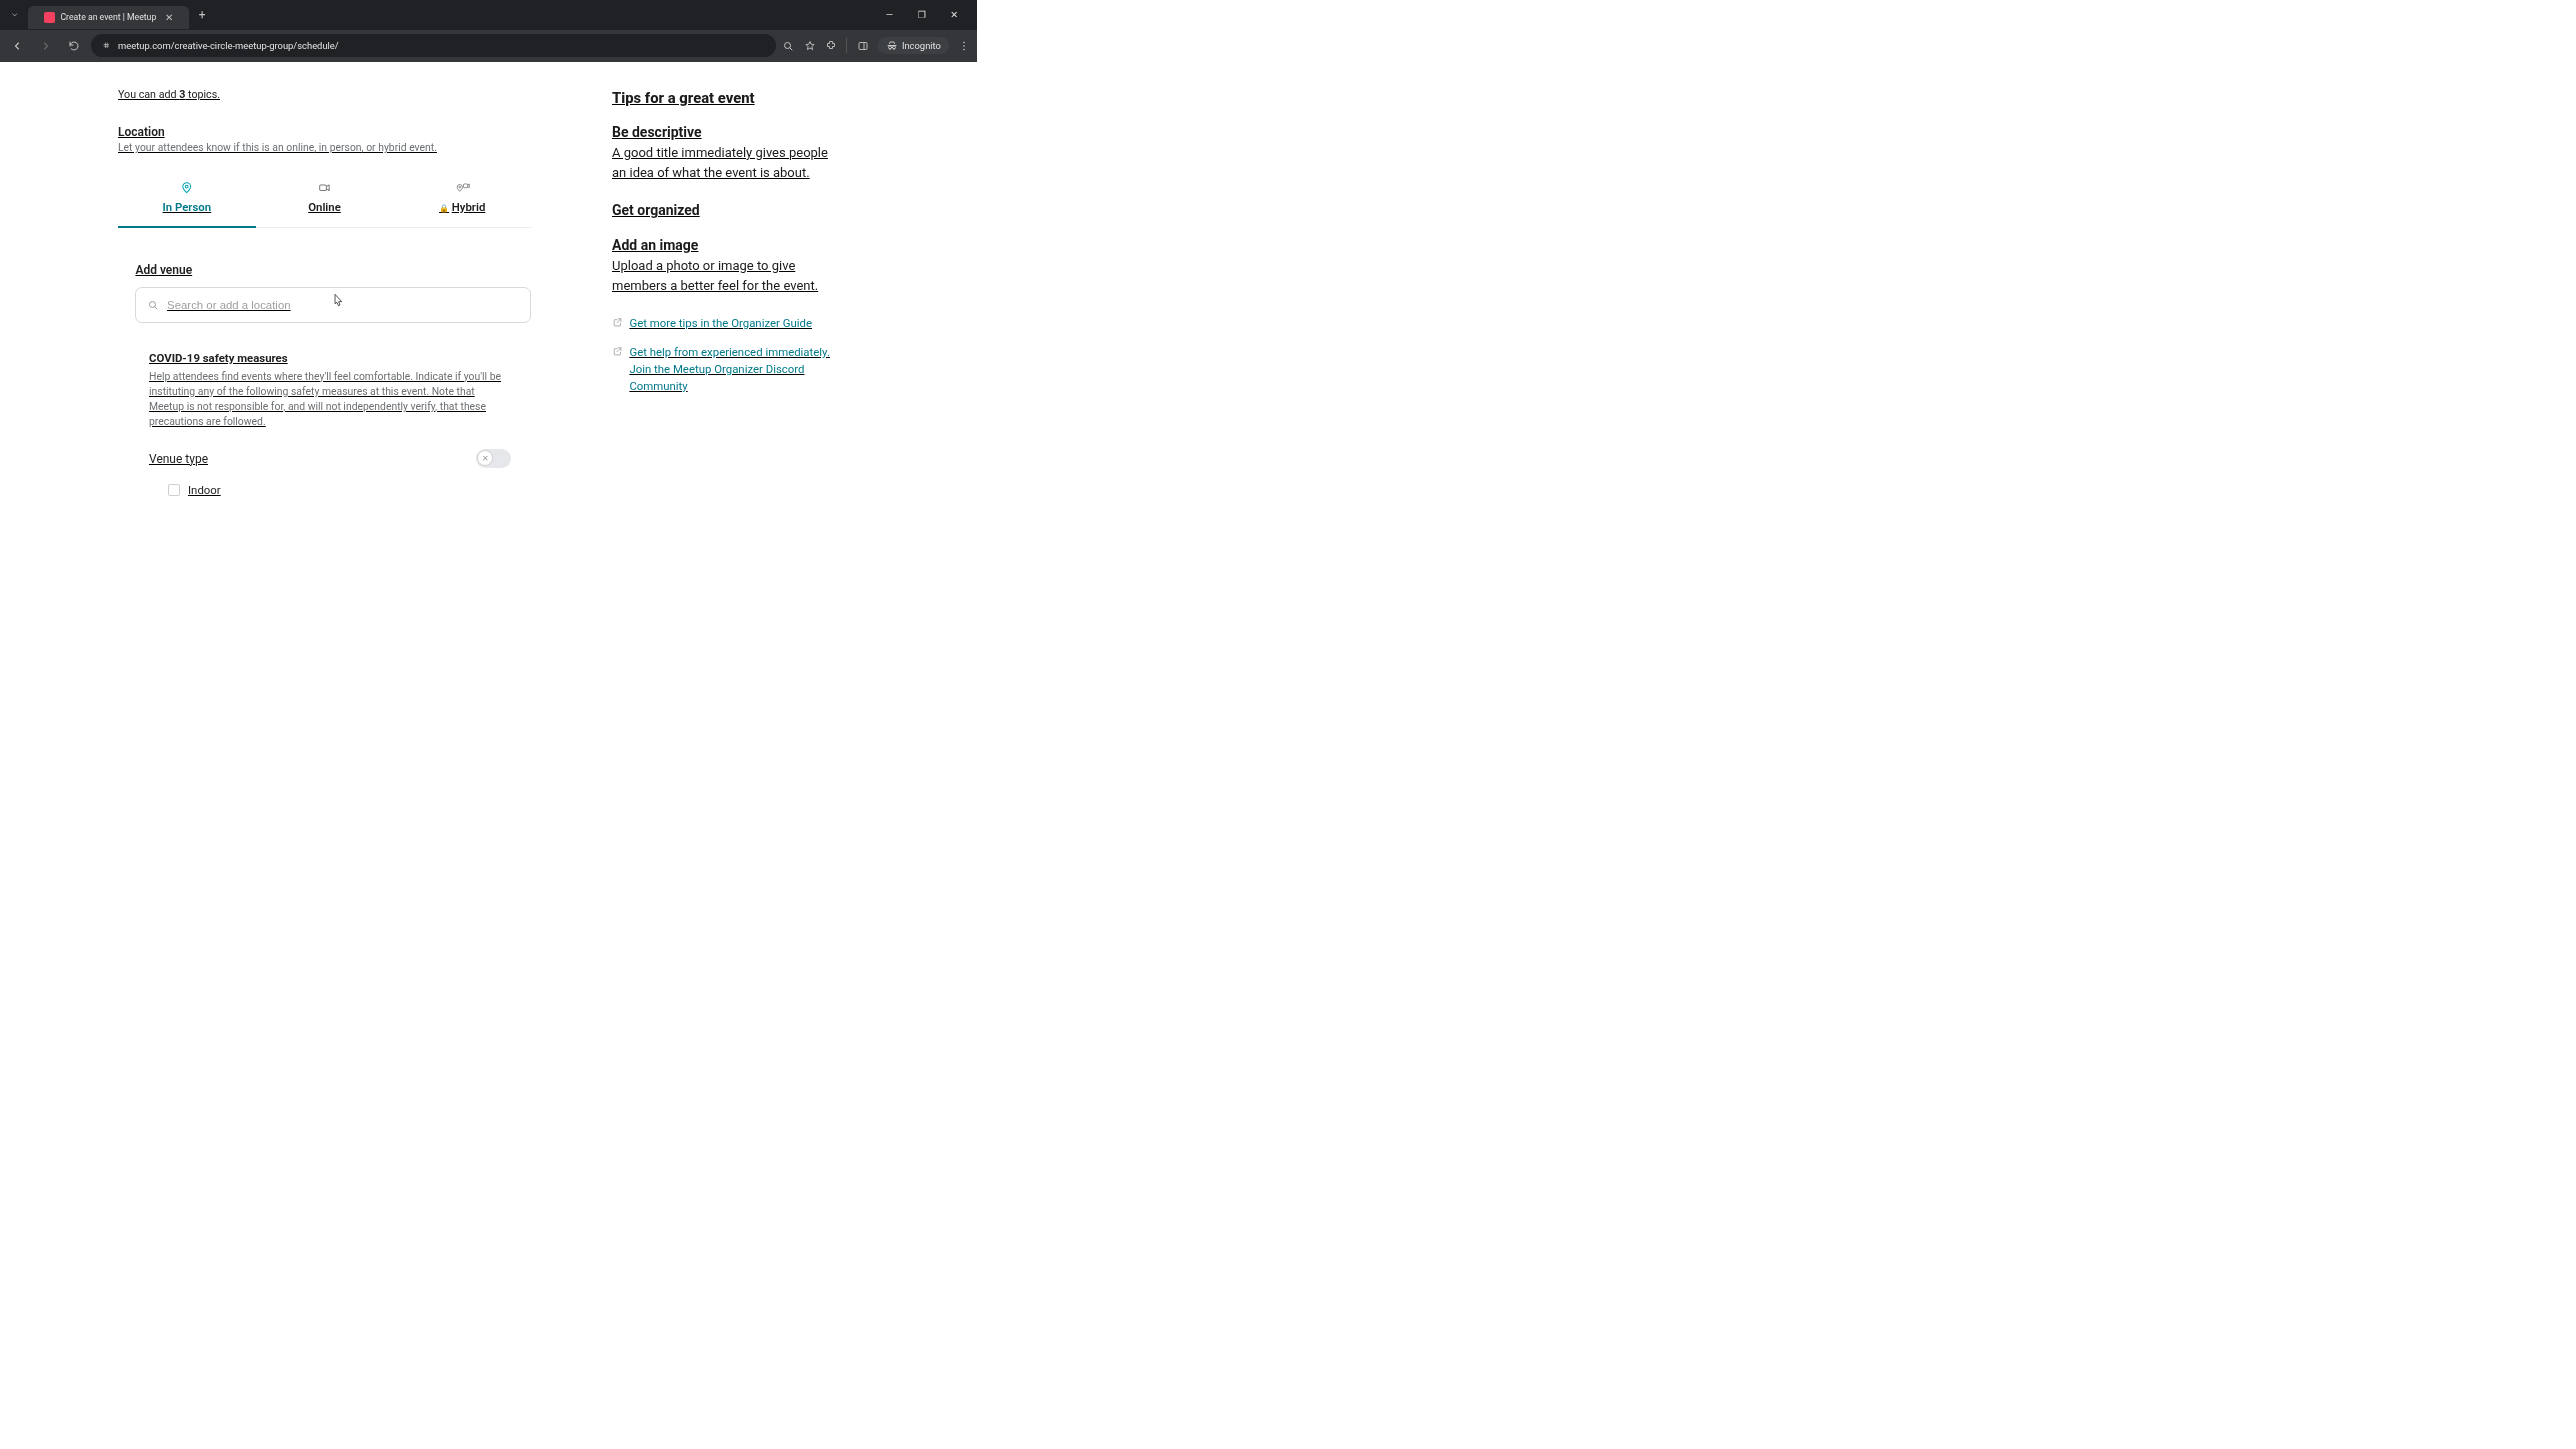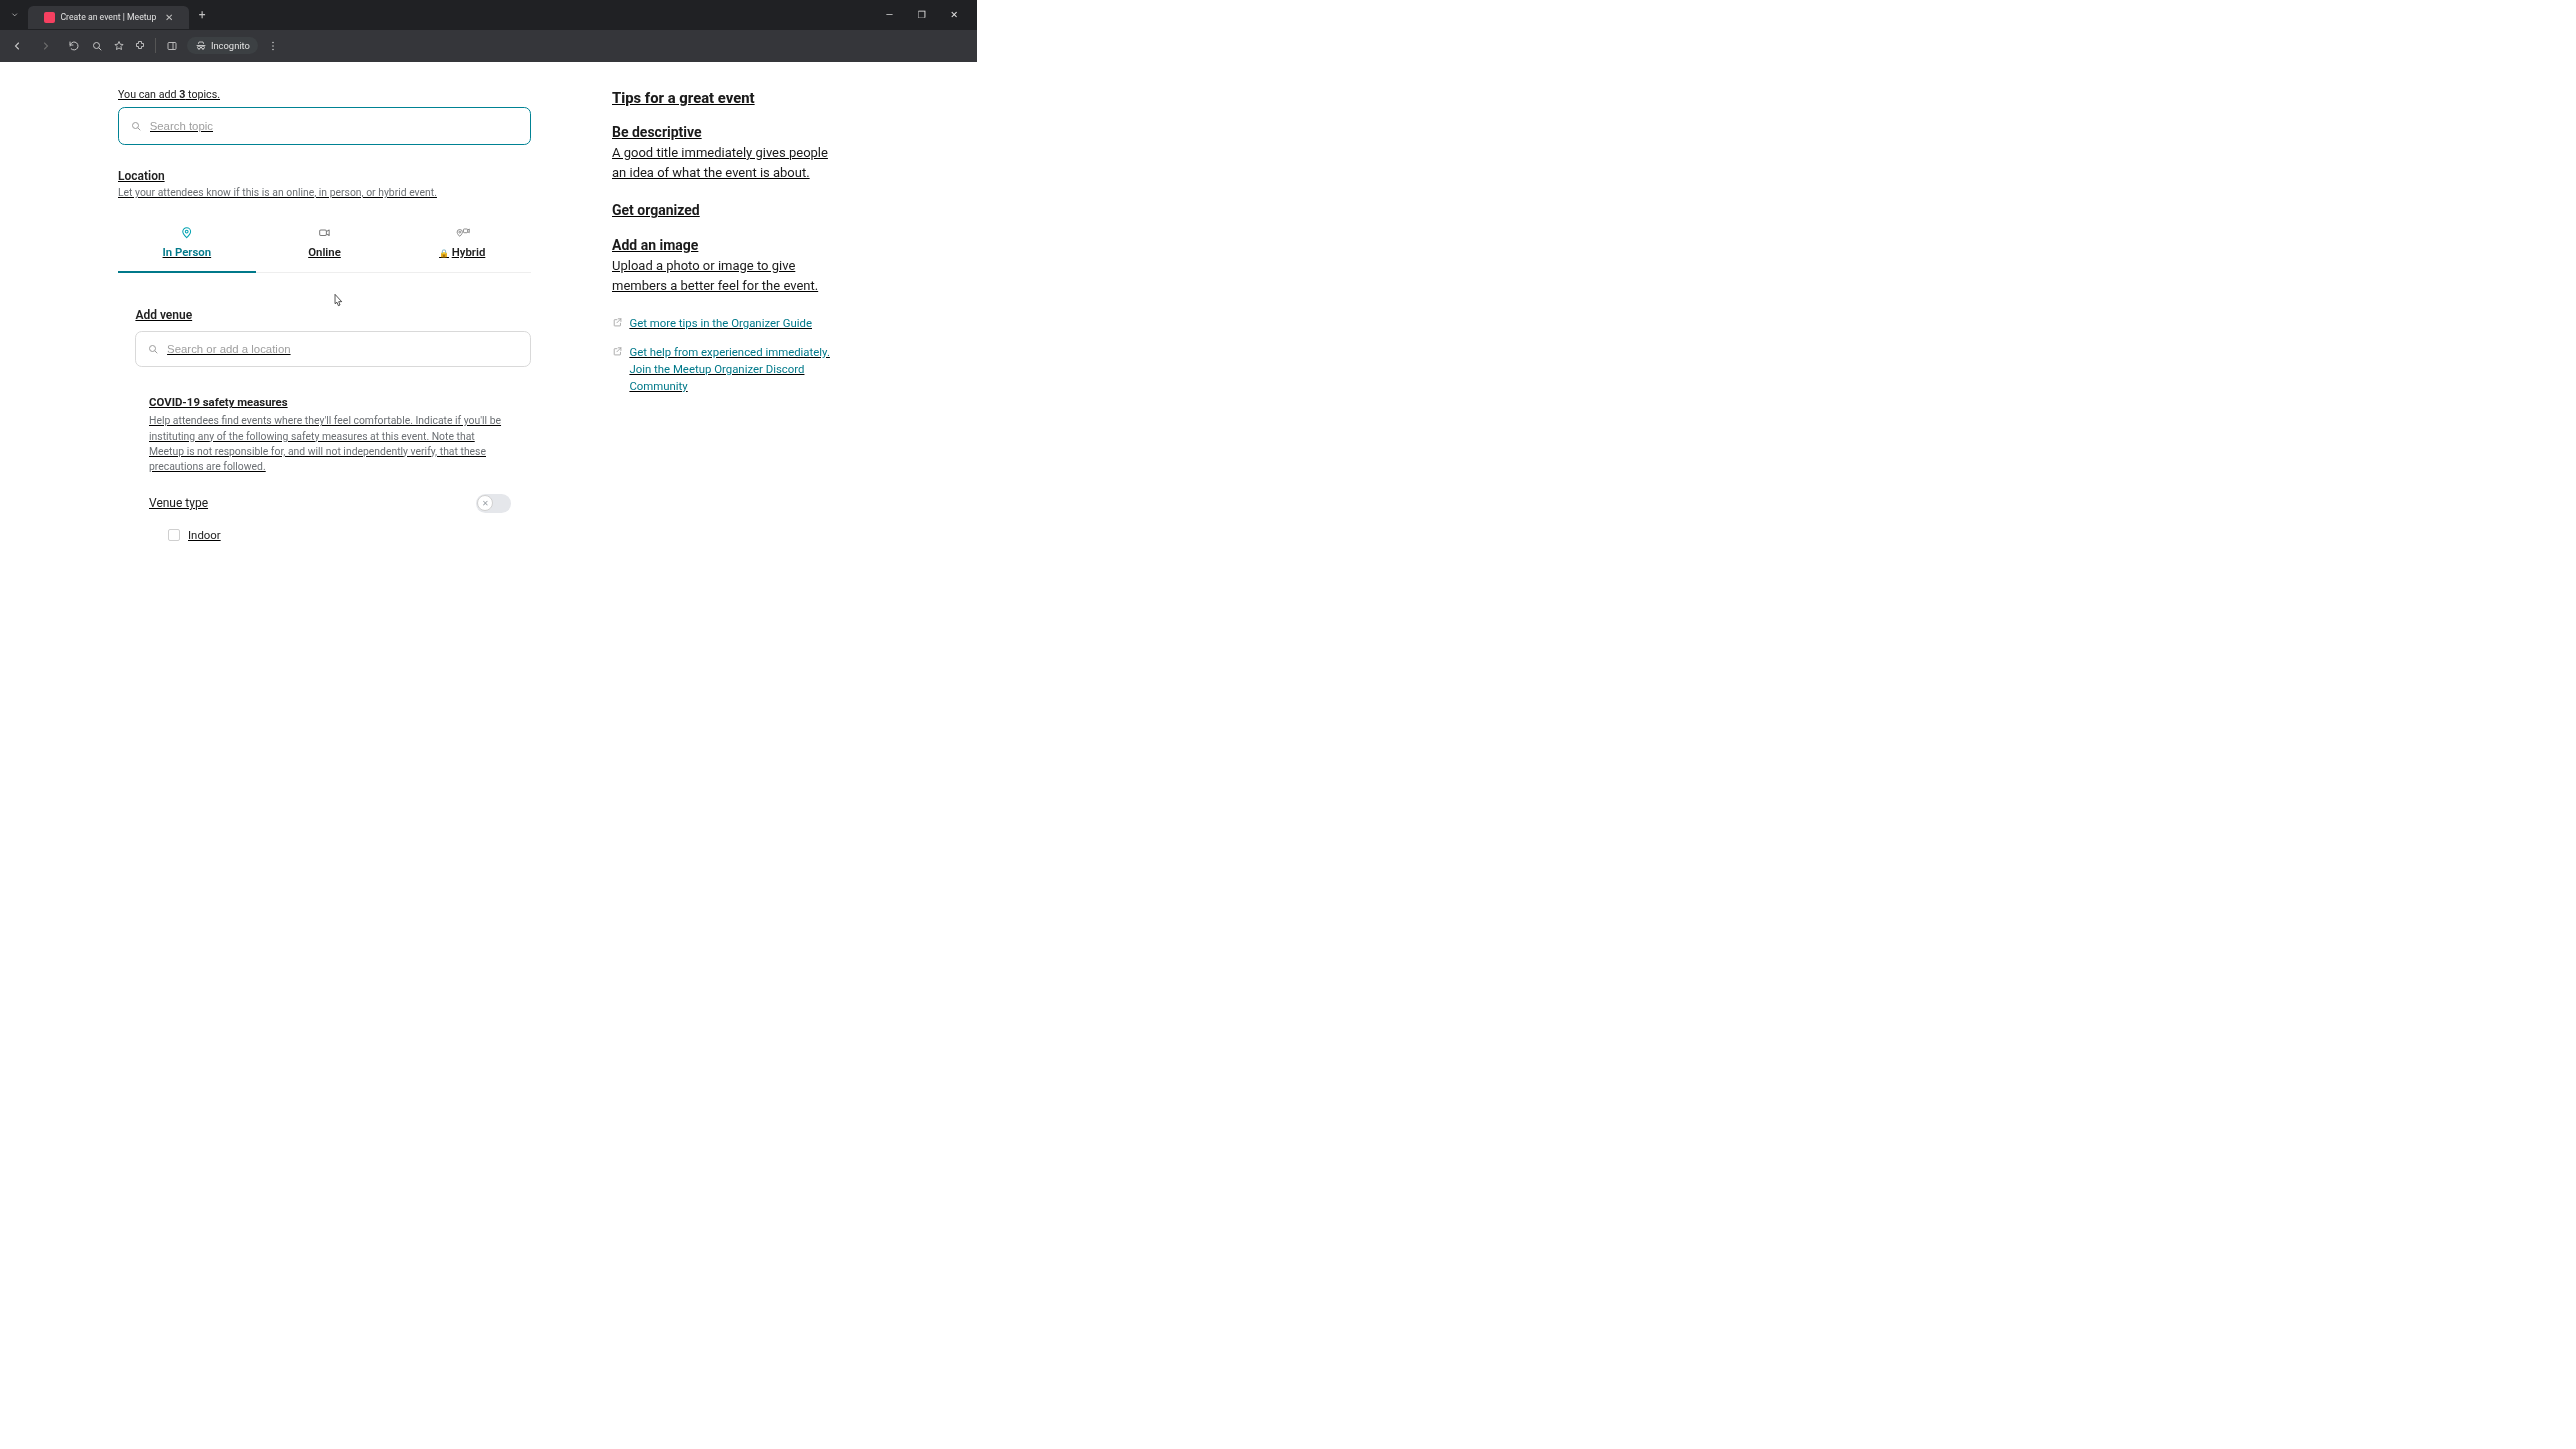--- a/index.html
+++ b/index.html
@@ -120,20 +120,28 @@
     <div class="nav-btn disabled">
       <svg width="12" height="12" viewBox="0 0 24 24">
           <path d="M9 6l6 6-6 6" stroke="currentColor" stroke-width="2.2" fill="none" stroke-linecap="round"></path>
         </svg>
     </div>
     <div class="nav-btn">
       <svg width="12" height="12" viewBox="0 0 24 24">
           <path d="M4 12a8 8 0 1 1 2.34 5.66M4 4v6h6" stroke="currentColor" stroke-width="2" fill="none" stroke-linecap="round" stroke-linejoin="round"></path>
         </svg>
     </div>
+    <div class="url-box">
+      <span class="site-indicator">
+        <svg width="10.7" height="10.7" viewBox="0 0 24 24">
+            <path d="M6 10h12M6 14h12M10 6v12M14 6v12" stroke="currentColor" stroke-width="1.6"></path>
+          </svg>
+      </span>
+      <span class="url-text">meetup.com/creative-circle-meetup-group/schedule/</span>
+    </div>
     <div class="addr-icons">
       <span>
           <svg width="12" height="12" viewBox="0 0 24 24">
             <circle cx="11" cy="11" r="6" stroke="currentColor" stroke-width="2" fill="none"></circle>
             <path d="M20 20l-4-4" stroke="currentColor" stroke-width="2" stroke-linecap="round"></path>
           </svg>
         </span>
       <span>
           <svg width="12" height="12" viewBox="0 0 24 24">
             <path d="M12 3l2.5 5.5L20 9l-4 4 1 6-5-3-5 3 1-6-4-4 5.5-.5z" stroke="currentColor" stroke-width="1.8" fill="none" stroke-linejoin="round"></path>
@@ -170,29 +178,20 @@
 
 <div class="page">
 
   <div class="content-wrap">
     <div class="main-col">
 
       <div class="topics-hint">
         <span>You can add </span><span class="bold">3</span><span> topics.</span>
       </div>
 
-      <div class="search-box">
-        <span class="search-icon">
-          <svg width="12" height="12" viewBox="0 0 24 24">
-              <circle cx="11" cy="11" r="6" stroke="currentColor" stroke-width="2" fill="none"></circle>
-              <path d="M20 20l-4-4" stroke="currentColor" stroke-width="2" stroke-linecap="round"></path>
-            </svg>
-        </span>
-        <input class="search-input" placeholder="Search topic" style="">
-      </div>
 
       <div class="section-title">Location</div>
       <div class="section-sub">Let your attendees know if this is an online, in person, or hybrid event.</div>
 
       <div class="loc-tabs">
         <div class="loc-tab active">
           <span class="ico">
             <svg width="13.4" height="13.4" viewBox="0 0 24 24">
                 <path d="M12 21s-7-6.5-7-11a7 7 0 0 1 14 0c0 4.5-7 11-7 11z" stroke="currentColor" stroke-width="1.8" fill="none"></path>
                 <circle cx="12" cy="10" r="2.5" stroke="currentColor" stroke-width="1.8" fill="none"></circle>

